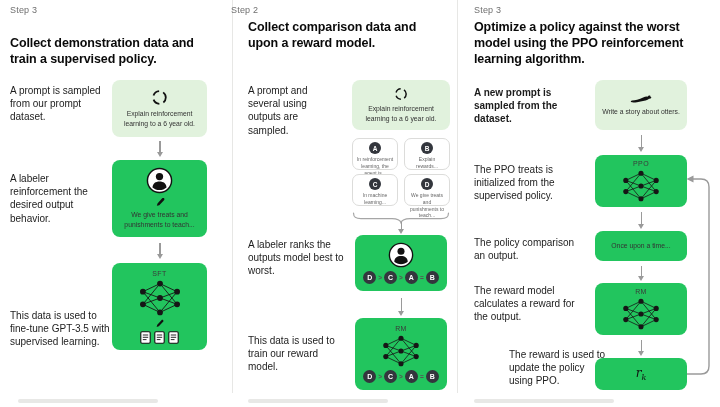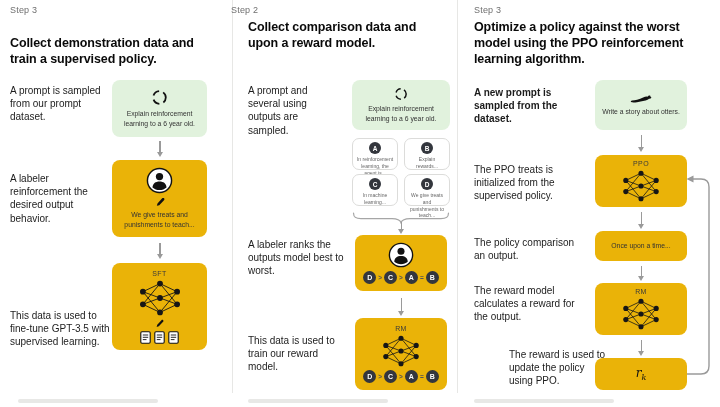--- a/index.html
+++ b/index.html
@@ -6,21 +6,21 @@
   .canvas{
     position:relative;width:720px;height:407px;background:#ffffff;overflow:hidden;
     font-family:"Liberation Sans","DejaVu Sans",sans-serif;color:#1c1c1c;
   }
   .divider{position:absolute;top:0;width:1px;height:393px;background:#e7e7e5;}
   .step-label{position:absolute;font-size:9px;color:#6f6f6f;letter-spacing:.2px;}
   .col-title{position:absolute;margin:0;font-size:12.5px;font-weight:700;color:#0a0a0a;line-height:1.28;letter-spacing:-.1px;}
   .caption{position:absolute;margin:0;font-size:10px;line-height:1.32;color:#1c1c1c;}
   .green-box,.gray-box{position:absolute;border-radius:8px;display:flex;flex-direction:column;align-items:center;justify-content:center;gap:3px;padding:4px 6px;box-sizing:border-box;text-align:center;}
   .green-box{background:#e1f2dd;}
-  .gray-box{background:#eab308;}
+  .gray-box{background:#22c55e;}
   .box-text{font-size:6.8px;line-height:1.4;color:#333;display:block;}
   .model-label{font-size:7px;color:#3a3a3a;letter-spacing:.4px;}
   .arrow{position:absolute;width:1.5px;background:#9a9a9a;}
   .arrow::after{content:"";position:absolute;left:50%;bottom:-4px;transform:translateX(-50%);
     border-left:3.5px solid transparent;border-right:3.5px solid transparent;border-top:5px solid #9a9a9a;}
   .outline-box{position:absolute;border:1px solid #dcdcda;border-radius:7px;background:#fff;display:flex;flex-direction:column;align-items:center;justify-content:flex-start;gap:2px;padding:3px 3px;box-sizing:border-box;text-align:center;}
   .letter-circle{width:12px;height:12px;border-radius:50%;background:#33363d;color:#fff;font-size:6.5px;font-weight:700;display:flex;align-items:center;justify-content:center;flex:0 0 auto;}
   .tiny-text{font-size:5px;line-height:1.35;color:#666;}
   .rank-row{display:flex;align-items:center;gap:2px;}
   .rank-circle{width:13px;height:13px;border-radius:50%;background:#33363d;color:#fff;font-size:7px;font-weight:700;display:flex;align-items:center;justify-content:center;}

